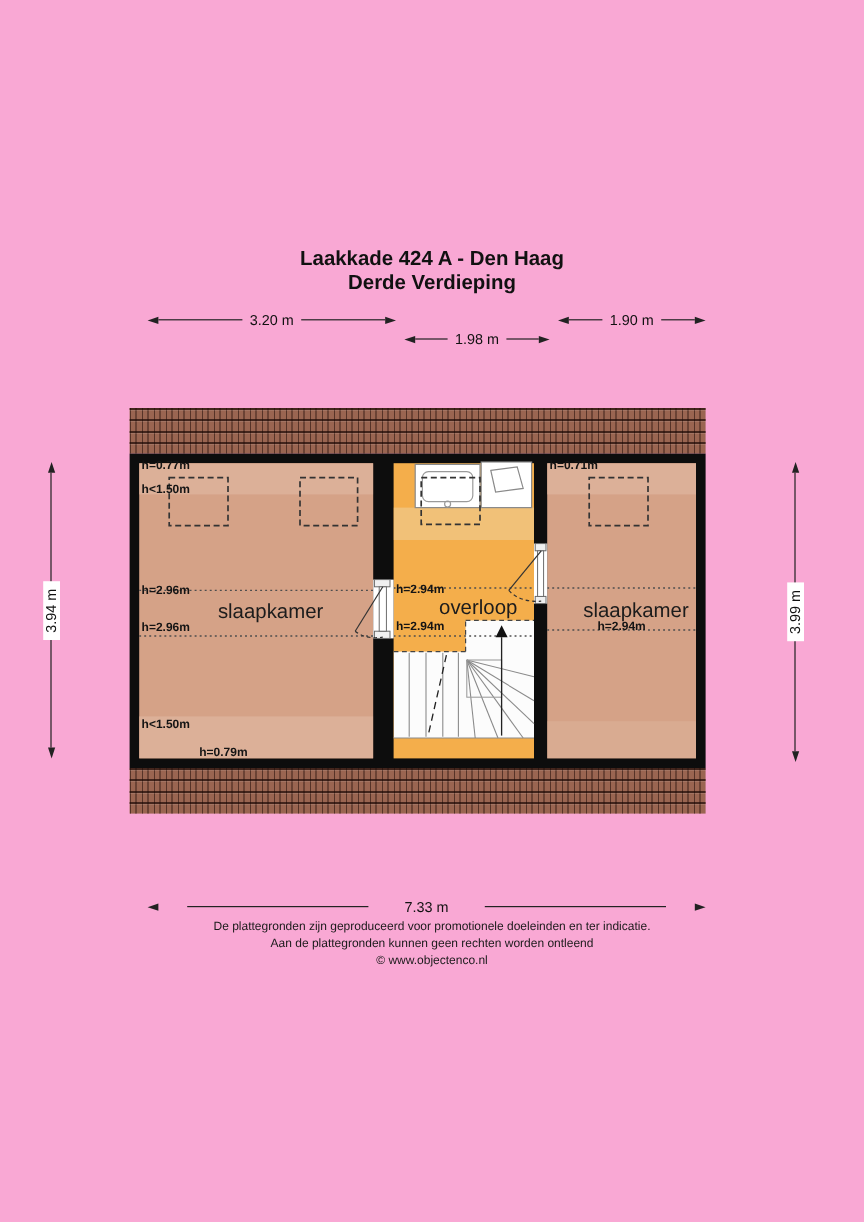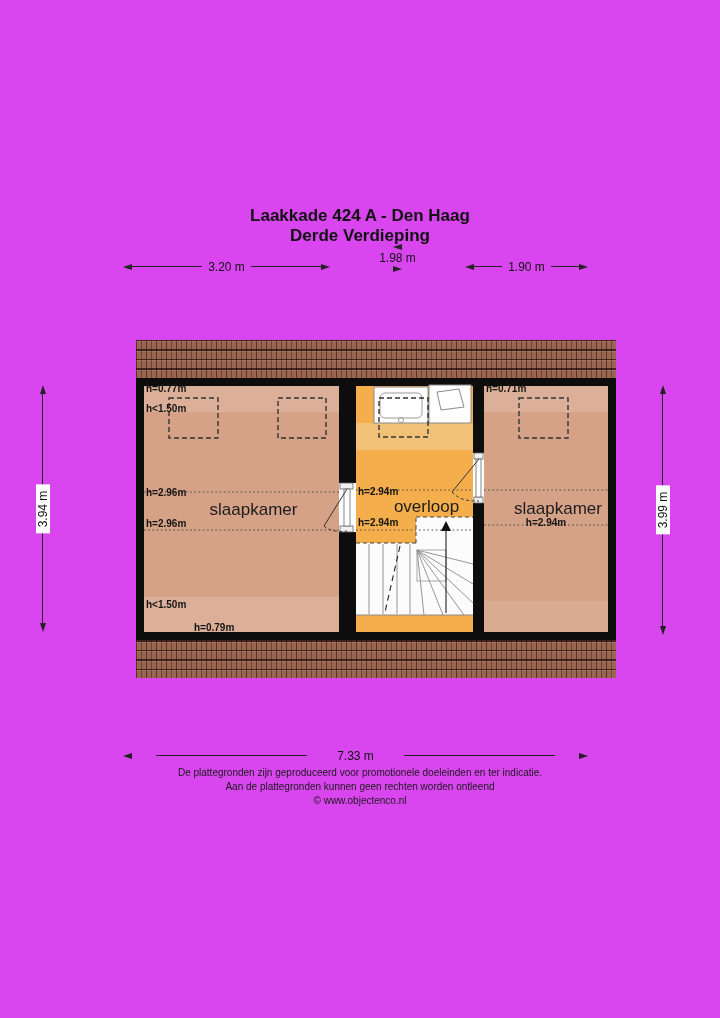--- a/index.html
+++ b/index.html
@@ -1,16 +1,16 @@
 <!DOCTYPE html>
 <html style="--wall: #0d0d0d; --room-tan: #d5a287; --room-tan-light: #dcb098; --landing-orange: #f4ae4b; --landing-orange-light: #f1c178; --roof-brown: #9a6551;"><head>
 <meta charset="utf-8">
 <style>
   html,body{margin:0;padding:0;background:#fff;}
-  .page{position:relative;width:720px;height:1018px;background:#d946ef;overflow:hidden;
+  .page{position:relative;width:720px;height:1018px;background:#f9a8d4;overflow:hidden;
         font-family:"Liberation Sans",sans-serif;color:#111;}
   .abs{position:absolute;}
 
   
   .title{left:0;width:720px;text-align:center;font-weight:bold;font-size:17px;line-height:20px;}
   .footer{left:0;width:720px;text-align:center;font-size:10px;line-height:14px;color:#1a1a1a;}
 
   
   .dimh{display:flex;align-items:center;height:13px;}
   .dimh .ln{flex:1;height:0;border-top:1px solid #222;}
@@ -18,21 +18,21 @@
   .dimh .arr{width:0;height:0;border-top:3.5px solid transparent;border-bottom:3.5px solid transparent;border-left:9px solid #222;}
   .dimh .lb{padding:0 6px;font-size:12px;white-space:nowrap;}
   .dimv{display:flex;flex-direction:column;align-items:center;width:13px;}
   .dimv .ln{width:0;flex:1;border-left:1px solid #222;}
   .dimv .aru{width:0;height:0;border-left:3.5px solid transparent;border-right:3.5px solid transparent;border-bottom:9px solid #222;}
   .dimv .ard{width:0;height:0;border-left:3.5px solid transparent;border-right:3.5px solid transparent;border-top:9px solid #222;}
   .dimv .lb{position:absolute;top:50%;left:50%;transform:translate(-50%,-50%) rotate(-90deg);
             background:#fff;padding:0 6px;font-size:12px;white-space:nowrap;}
 
   
-  .plan{left:136px;top:340px;width:480px;height:338px;}
+  .plan{left:108px;top:340px;width:480px;height:338px;}
   .roof{left:0;width:480px;height:38px;background-color:var(--roof-brown,#9a6551);
         background-image:
           repeating-linear-gradient(180deg, rgba(30,10,6,.70) 0 1.5px, rgba(255,255,255,.10) 1.5px 2.5px, rgba(0,0,0,0) 2.5px 9.5px),
           repeating-linear-gradient(90deg, rgba(30,10,6,.55) 0 1.3px, rgba(0,0,0,0) 1.3px 4.8px, rgba(30,10,6,.38) 4.8px 6px, rgba(0,0,0,0) 6px 10px);}
   .walls{left:0;top:38px;width:480px;height:262px;background:var(--wall,#0d0d0d);}
   .room{position:absolute;overflow:hidden;}
   .room.tan{background:var(--room-tan,#d5a287);}
   .band{position:absolute;left:0;width:100%;background:var(--room-tan-light,#dcb098);}
   .landing{background:var(--landing-orange,#f4ae4b);}
   .landing .oband{position:absolute;left:0;width:100%;background:var(--landing-orange-light,#f1c178);}
@@ -49,21 +49,21 @@
   <div class="abs title" style="top:206px;">Laakkade 424 A - Den Haag</div>
   <div class="abs title" style="top:226px;">Derde Verdieping</div>
 
   <div class="abs dimh" style="left:123px;top:260px;width:207px;">
     <span class="arl"></span>
       <span class="ln"></span>
     <span class="lb">3.20 m</span>
     <span class="ln"></span>
       <span class="arr"></span>
   </div>
-  <div class="abs dimh" style="left:337px;top:244px;width:121px;flex-direction:column;">
+  <div class="abs dimh" style="left:337px;top:276px;width:121px;">
     <span class="arl"></span>
       <span class="ln"></span>
     <span class="lb">1.98 m</span>
     <span class="ln"></span>
       <span class="arr"></span>
   </div>
   <div class="abs dimh" style="left:465px;top:260px;width:123px;">
     <span class="arl"></span>
       <span class="ln"></span>
     <span class="lb">1.90 m</span>

